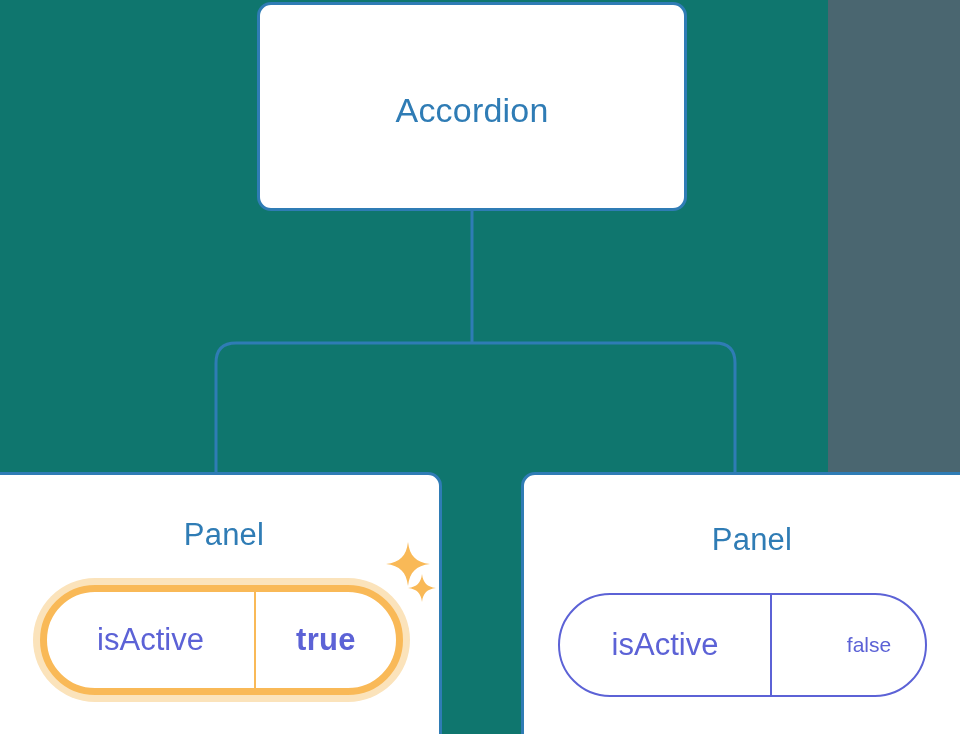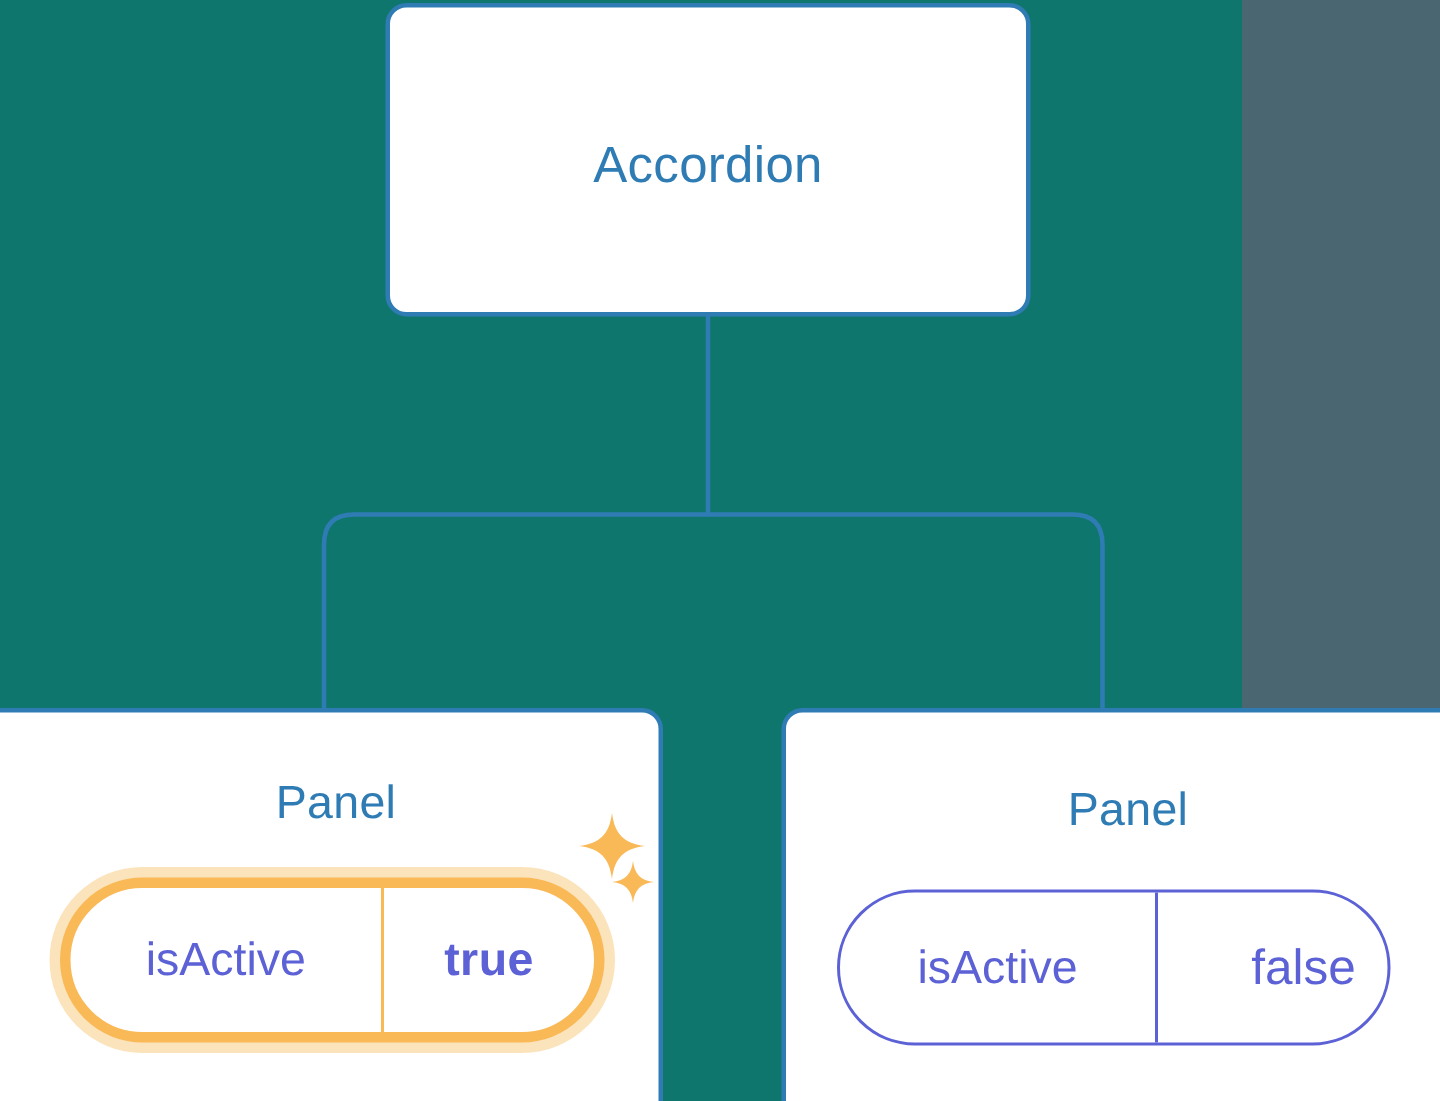--- a/index.html
+++ b/index.html
@@ -111,21 +111,21 @@
     border: 2.5px solid #5c62d6;
     border-radius: 52px;
   }
   #pill-right .pill-key {
     width: 212px;
     font-size: 31px;
     border-right: 2.5px solid #5c62d6;
   }
   #pill-right .pill-val {
     flex: 1;
-    font-size: 33px;
+    font-size: 21px;
     padding-left: 41px;
   }
 
   
   #pill-left-wrap {
     position: absolute;
     left: 53px;
     top: 106px;
     width: 377px;
     height: 124px;

